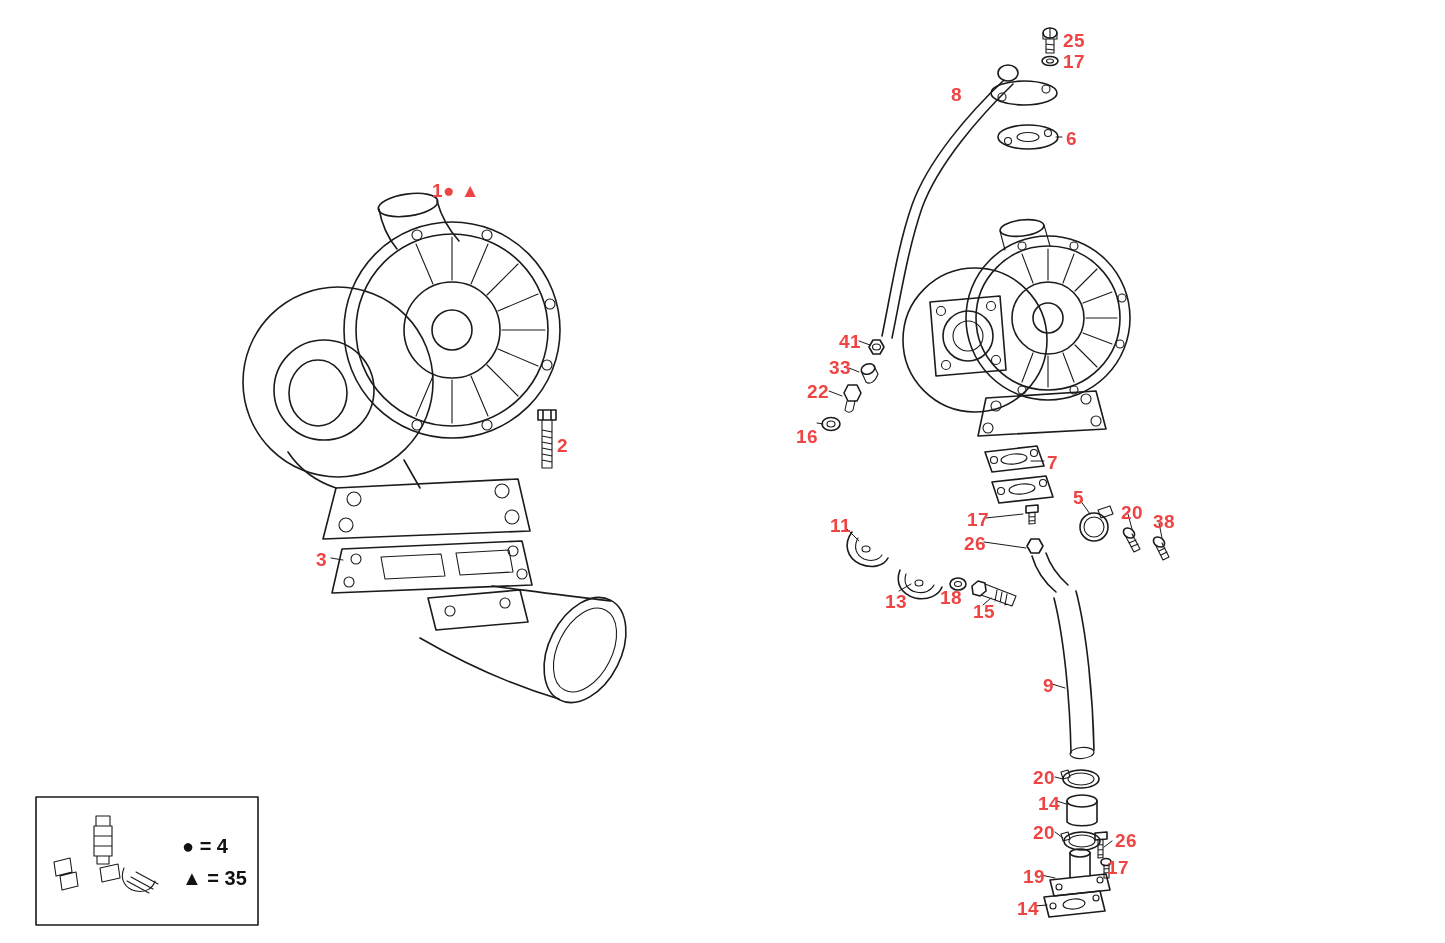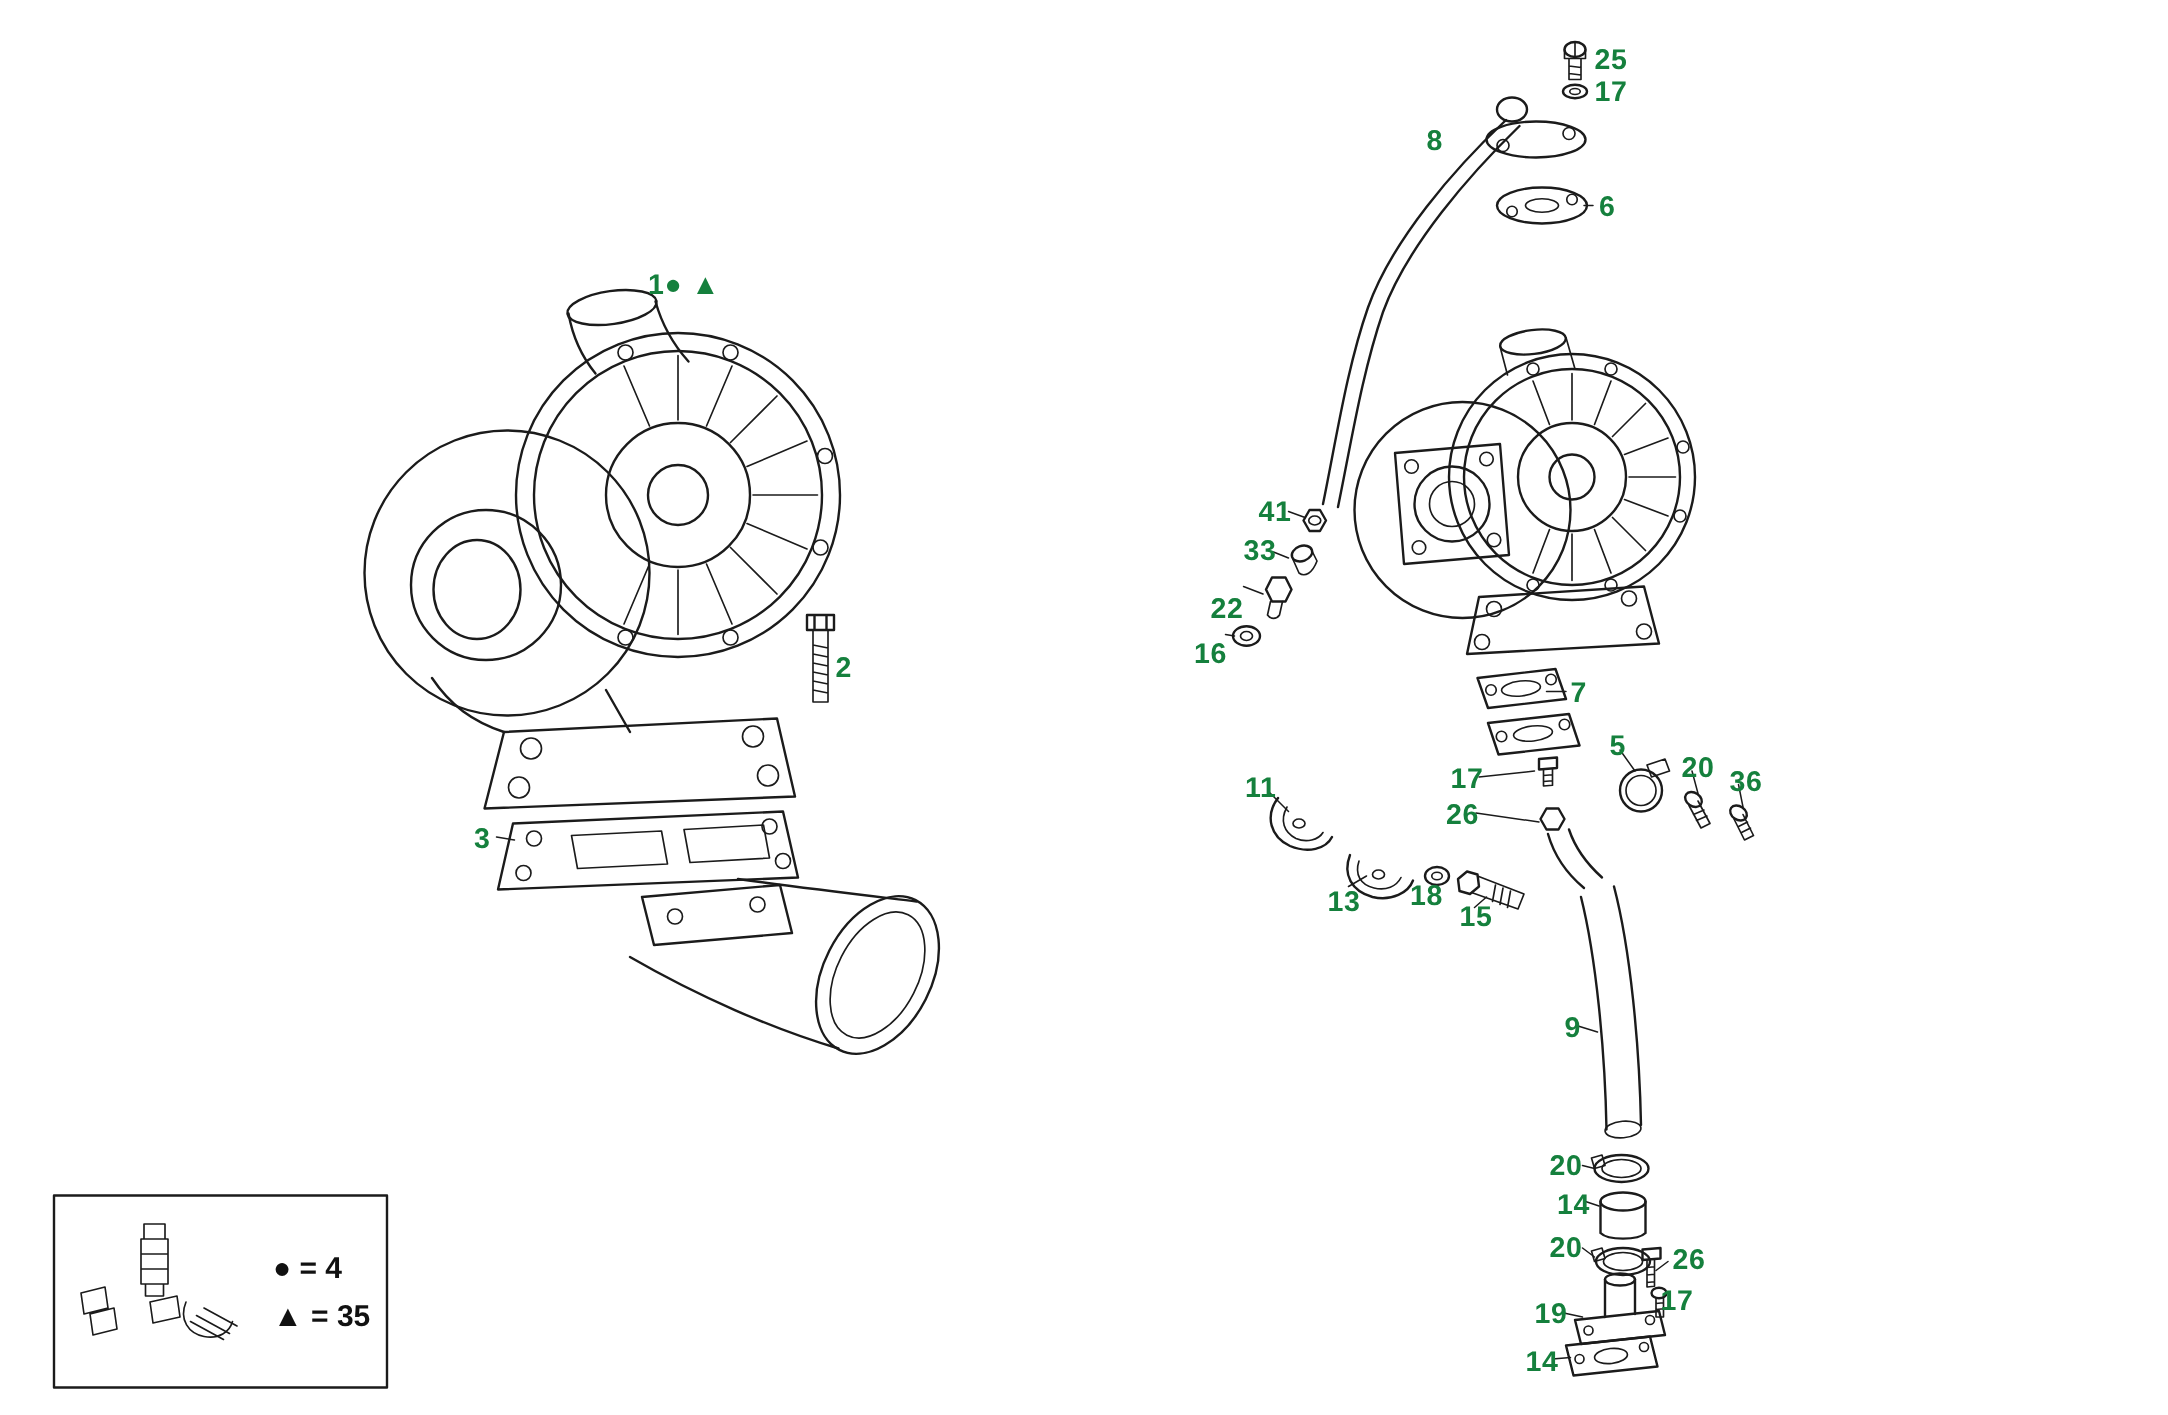--- a/index.html
+++ b/index.html
@@ -15,21 +15,21 @@
   .art path, .art circle, .art ellipse, .art rect, .art polygon {
     stroke:#1b1b1b; fill:none; stroke-width:1.6;
     stroke-linecap:round; stroke-linejoin:round;
   }
   .art .thin  { stroke-width:1.1; }
   .art .ldr   { stroke-width:1; }
   .callout {
     position:absolute;
     font-weight:bold;
     font-size:19px;
-    color:#15803d;
+    color:#ef4444;
     white-space:nowrap;
     letter-spacing:0.5px;
   }
   .legend-text {
     position:absolute;
     font-weight:bold;
     font-size:20px;
     color:#111;
     white-space:nowrap;
   }
@@ -287,26 +287,26 @@
 
   <span class="callout" style="left:1063px;top:30px">25</span>
   <span class="callout" style="left:1063px;top:51px">17</span>
   <span class="callout" style="left:951px;top:84px">8</span>
   <span class="callout" style="left:1066px;top:128px">6</span>
   <span class="callout" style="left:432px;top:180px">1● ▲</span>
   <span class="callout" style="left:557px;top:435px">2</span>
   <span class="callout" style="left:316px;top:549px">3</span>
   <span class="callout" style="left:839px;top:331px">41</span>
   <span class="callout" style="left:829px;top:357px">33</span>
-  <span class="callout" style="left:807px;top:396px">22</span>
+  <span class="callout" style="left:807px;top:381px">22</span>
   <span class="callout" style="left:796px;top:426px">16</span>
   <span class="callout" style="left:1047px;top:452px">7</span>
   <span class="callout" style="left:1073px;top:487px">5</span>
   <span class="callout" style="left:1121px;top:502px">20</span>
-  <span class="callout" style="left:1153px;top:511px">36</span>
+  <span class="callout" style="left:1153px;top:511px">38</span>
   <span class="callout" style="left:967px;top:509px">17</span>
   <span class="callout" style="left:964px;top:533px">26</span>
   <span class="callout" style="left:830px;top:515px">11</span>
   <span class="callout" style="left:885px;top:591px">13</span>
   <span class="callout" style="left:940px;top:587px">18</span>
   <span class="callout" style="left:973px;top:601px">15</span>
   <span class="callout" style="left:1043px;top:675px">9</span>
   <span class="callout" style="left:1033px;top:767px">20</span>
   <span class="callout" style="left:1038px;top:793px">14</span>
   <span class="callout" style="left:1033px;top:822px">20</span>

